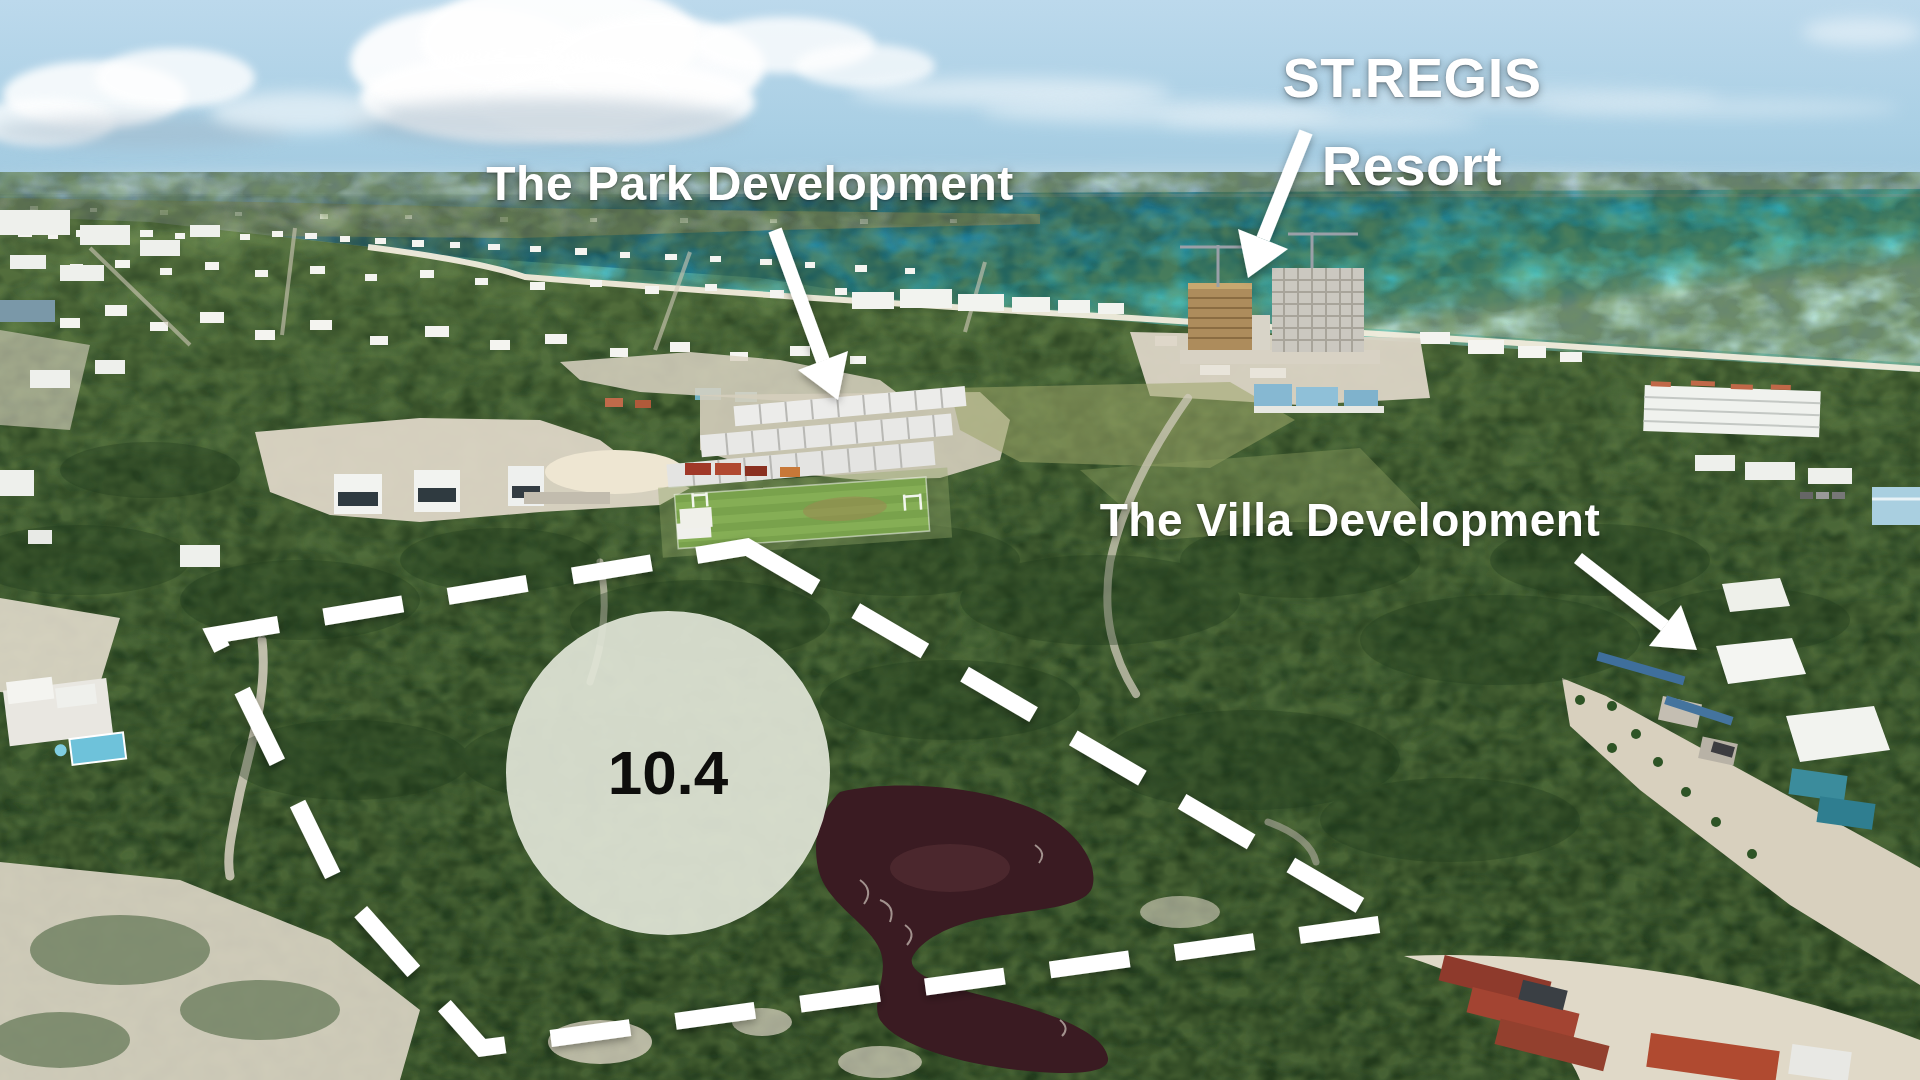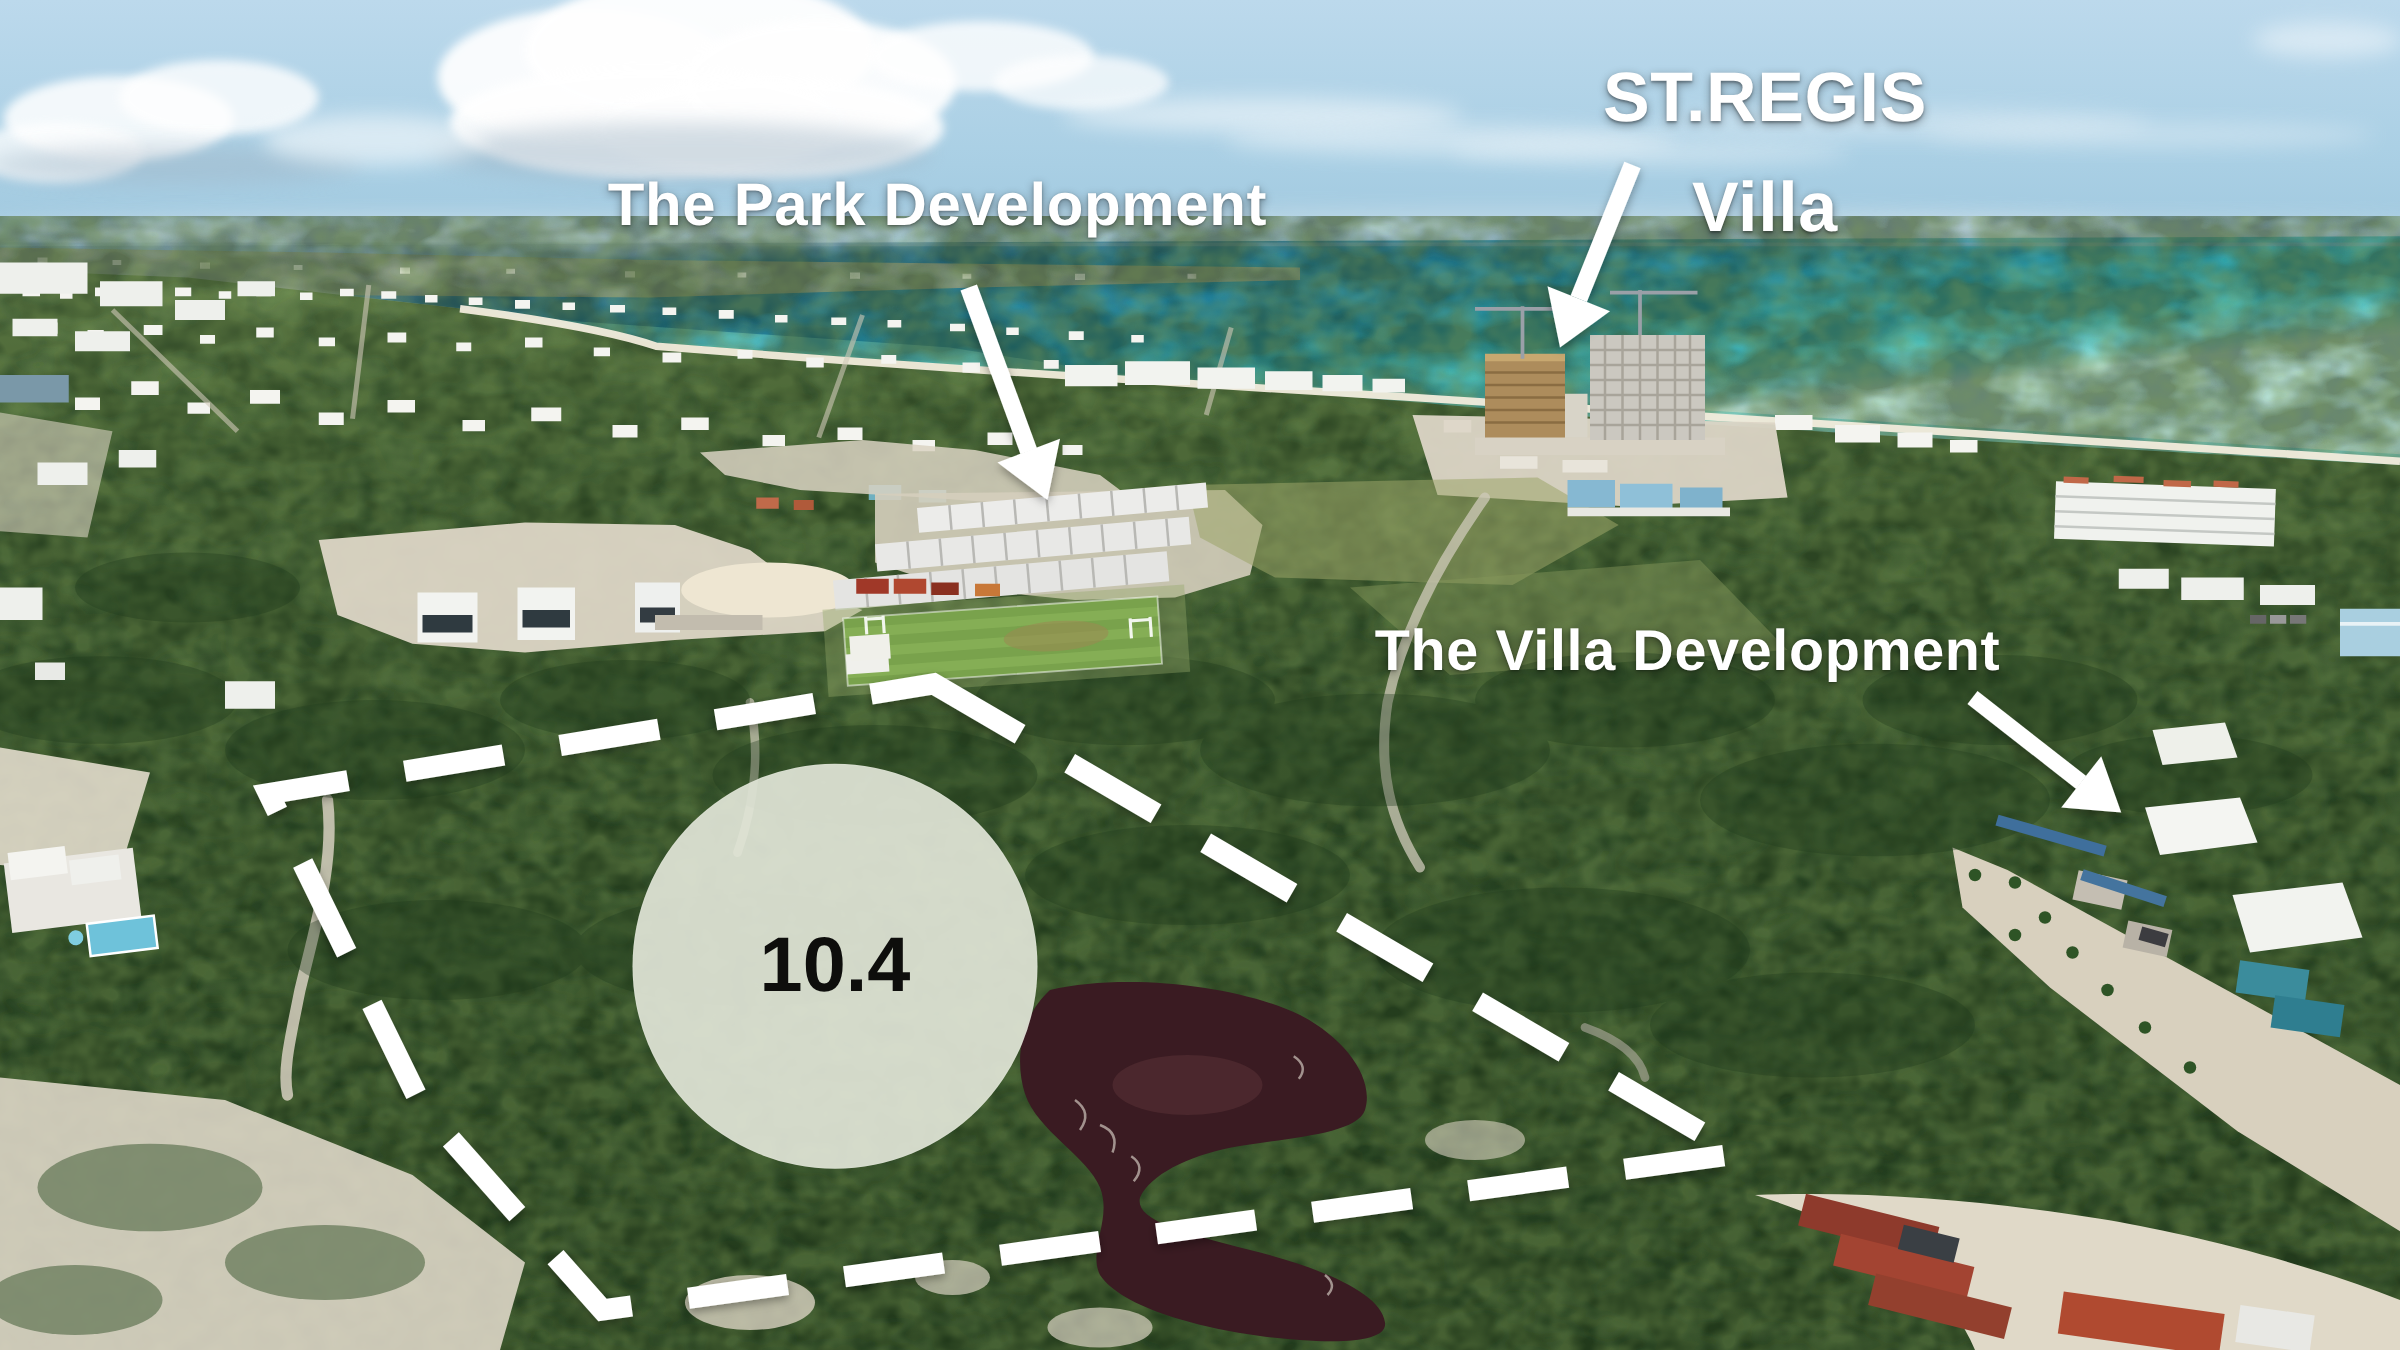--- a/index.html
+++ b/index.html
@@ -2,21 +2,21 @@
 <html><head>
 <meta charset="utf-8">
 <style>
   html,body{margin:0;padding:0;background:#1a1c1e;}
   .stage{position:relative;width:1920px;height:1080px;overflow:hidden;
          font-family:"Liberation Sans",sans-serif;background:#9cc6de;}
   .stage svg{position:absolute;left:0;top:0;display:block;}
   .label{position:absolute;color:#ffffff;font-weight:700;text-align:center;
          letter-spacing:.5px;line-height:1.25;
          text-shadow:0 2px 8px rgba(0,0,0,.38),0 1px 2px rgba(0,0,0,.30);}
-  .label-park{left:420px;top:135px;width:660px;font-size:48px;}
+  .label-park{left:420px;top:154px;width:660px;font-size:48px;}
   .label-stregis{left:1262px;top:34px;width:300px;font-size:56px;line-height:1.58;}
   .label-villa{left:1040px;top:492px;width:620px;font-size:46px;}
   .badge{position:absolute;left:506px;top:611px;width:324px;height:324px;
          border-radius:50%;background:rgba(224,228,214,.93);
          display:flex;flex-direction:column;align-items:center;justify-content:center;
          gap:0;box-shadow:0 0 0 1px rgba(255,255,255,.08) inset;}
   .badge .val{font-size:62px;font-weight:700;color:#0e0e0c;line-height:1;}
   .badge .unit{font-size:57px;font-weight:700;color:#0e0e0c;line-height:1;}
 </style>
 </head>
@@ -480,21 +480,21 @@
   <g filter="url(#ds)">
     <line x1="1578" y1="558" x2="1665" y2="626" stroke="#ffffff" stroke-width="13"></line>
     <polygon points="1697,650 1649,646 1681,605" fill="#ffffff"></polygon>
   </g>
 </svg>
 
 <div class="label label-park">The Park Development</div>
 
 <div class="label label-stregis">
   <div>ST.REGIS</div>
-  <div>Villa</div>
+  <div>Resort</div>
 </div>
 
 <div class="label label-villa">The Villa Development</div>
 
 <div class="badge">
   <div class="val">10.4</div>
 </div>
 
 </div>
 

